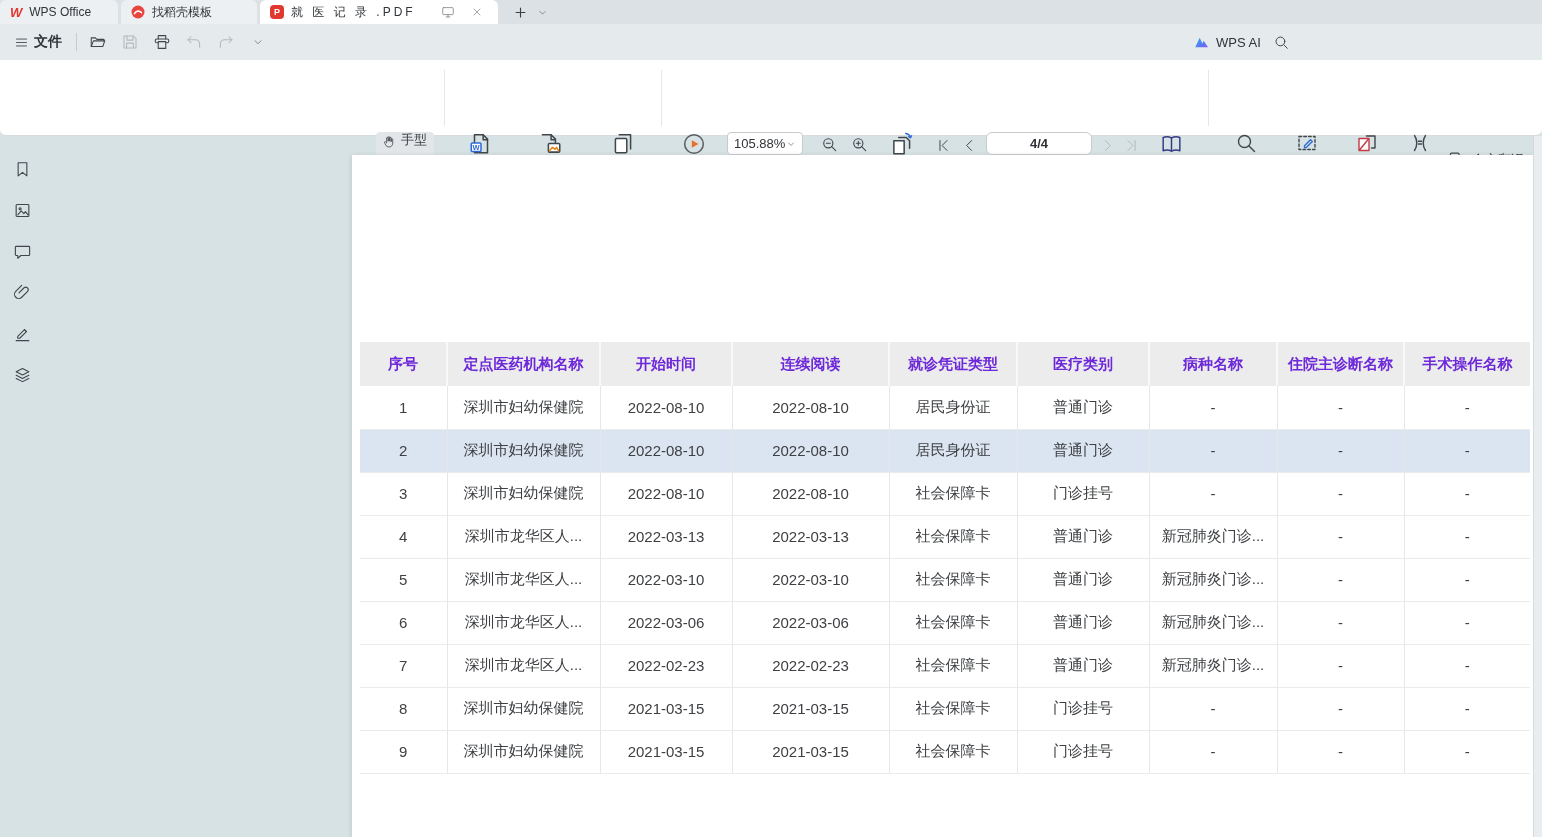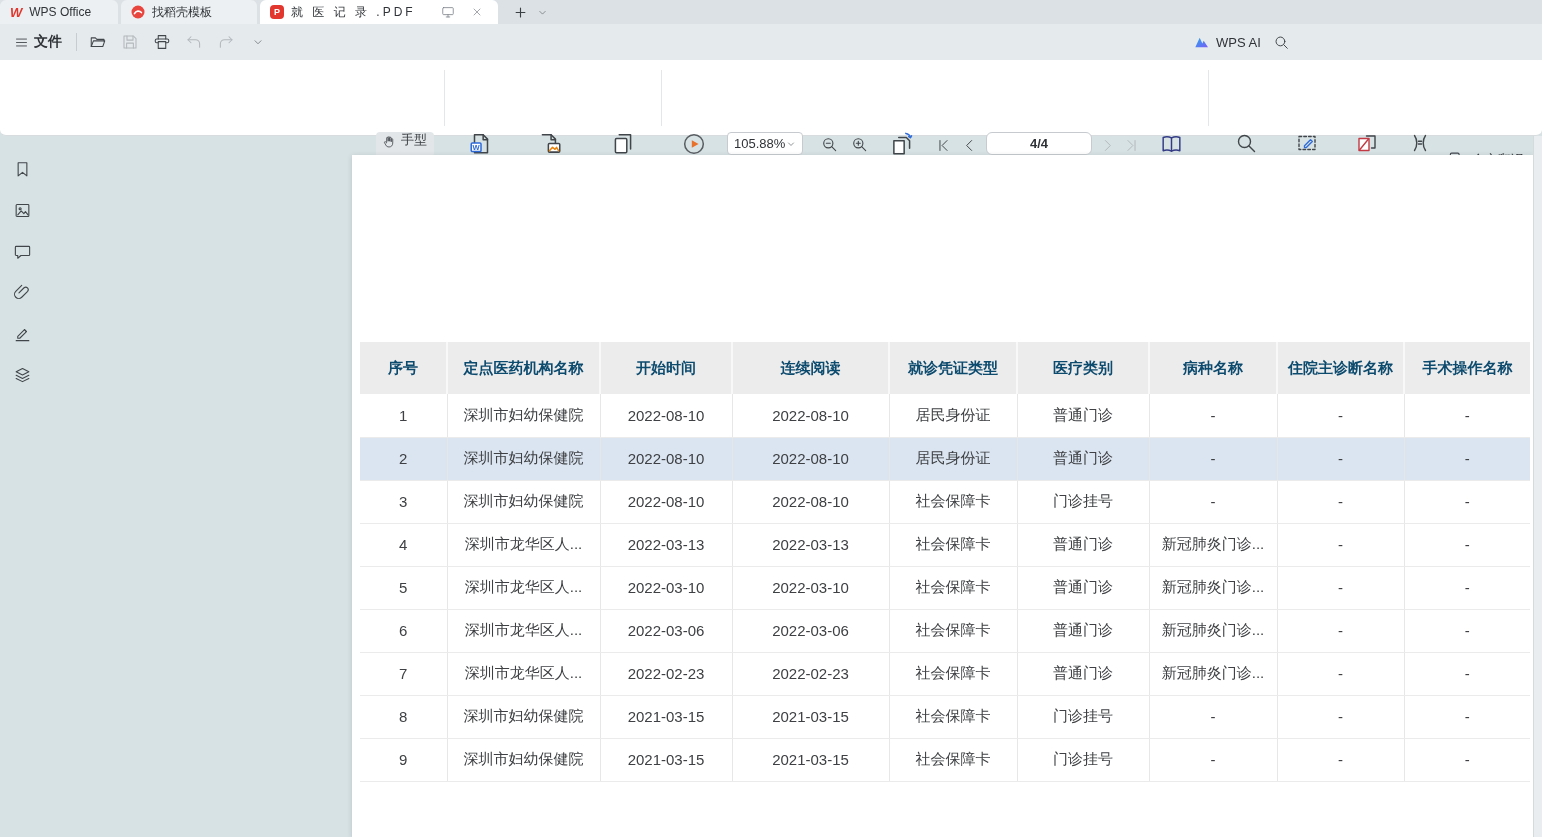--- a/index.html
+++ b/index.html
@@ -47,21 +47,21 @@
   
   .rail { position:absolute; left:0; top:136px; width:44px; bottom:0; display:flex; flex-direction:column; align-items:center; padding-top:22px; gap:19px; }
   .rail-ico { width:22px; height:22px; display:flex; align-items:center; justify-content:center; }
 
   
   .page { position:absolute; left:352px; top:155px; width:1181px; height:682px; background:#ffffff; box-shadow:0 1px 5px rgba(40,60,70,.18); }
   .vscroll { position:absolute; right:0; top:136px; width:9px; bottom:0; background:#e9edef; border-left:1px solid #d5dadd; }
 
   
   .doc-table { position:absolute; left:8px; top:187px; width:1170px; border-collapse:collapse; table-layout:fixed; font-size:15px; color:#3e4043; }
-  .doc-table th { height:52px; background:#ececec; font-weight:bold; color:#0c4a6e; border-right:2px solid #f8f8f8; text-align:center; overflow:hidden; white-space:nowrap; }
+  .doc-table th { height:44px; background:#ececec; font-weight:bold; color:#6d28d9; border-right:2px solid #f8f8f8; text-align:center; overflow:hidden; white-space:nowrap; }
   .doc-table th:last-child { border-right:none; }
   .doc-table td { height:43px; text-align:center; border-right:1px solid #e7e7e7; border-bottom:1px solid #ebebeb; background:transparent; overflow:hidden; white-space:nowrap; }
   .doc-table td:last-child { border-right:none; }
   .doc-table tr.hl td { background:#dbe5f1; }
   .doc-table td.dark-bottom { border-bottom:2px solid #565656; }
   .doc-table td.light-bottom { border-bottom:1px solid #dcdcdc; }
 
   svg { display:block; }
   .ik { stroke:#41464b; stroke-width:1.4; fill:none; stroke-linecap:round; stroke-linejoin:round; }
   .ik-dis { stroke:#b3b8bc; stroke-width:1.4; fill:none; stroke-linecap:round; stroke-linejoin:round; }

